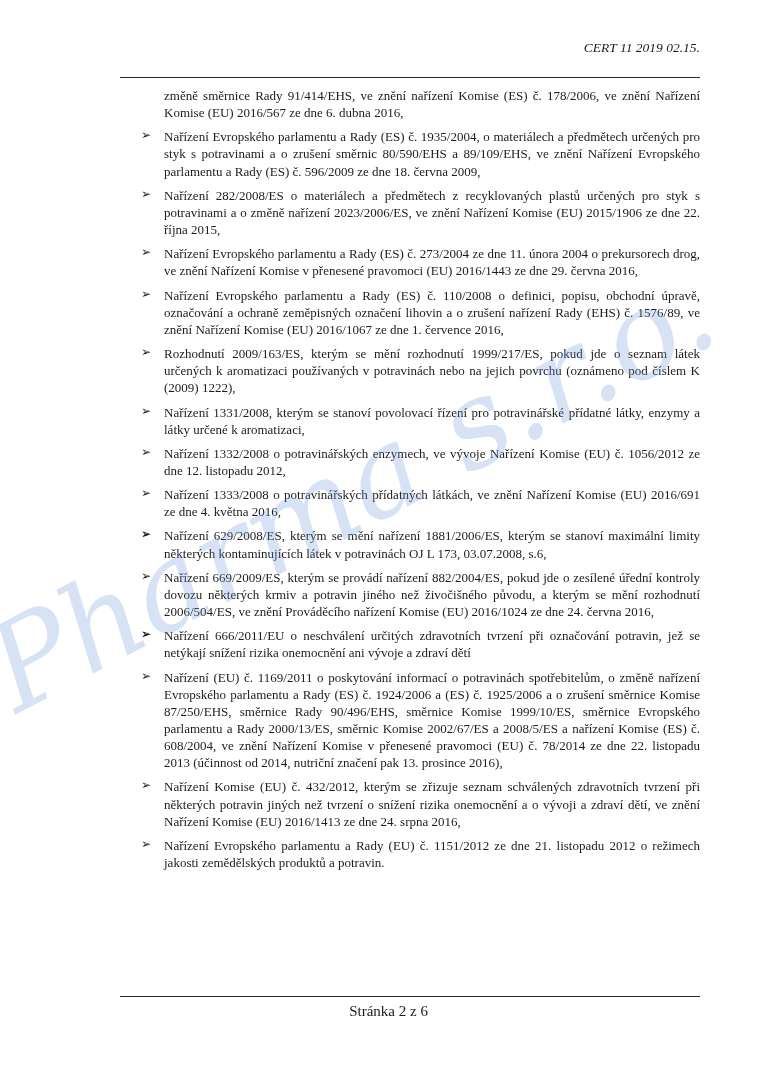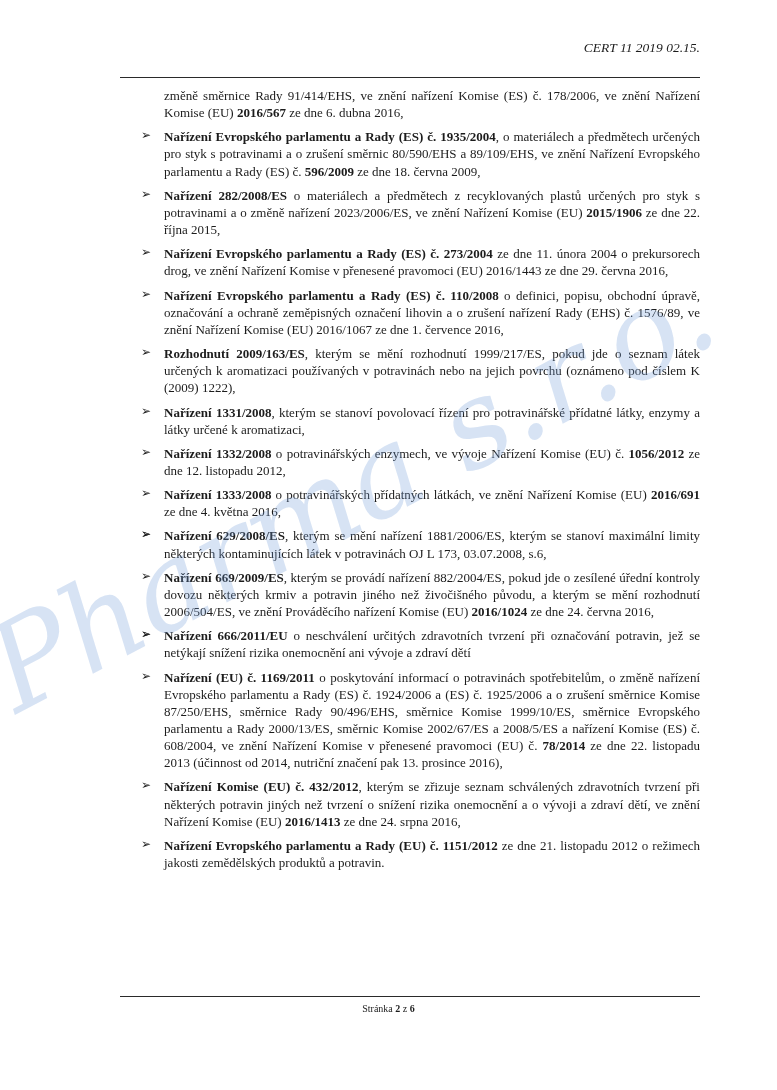--- a/index.html
+++ b/index.html
@@ -40,32 +40,32 @@
     position: relative;
     padding-left: 41px;
     margin-bottom: 7px;
     text-align: justify;
   }
   li.reg-item .bullet {
     position: absolute;
     left: 18px; top: 0;
     font-size: 12px;
   }
-  b { font-weight: bold; }
+  b { font-weight: normal; }
 
   .footer-rule {
     position: absolute;
     top: 996px; left: 120px; width: 580px;
     border-top: 1.6px solid #2a2a2a;
   }
   .footer-text {
     position: absolute;
     top: 1003px; left: 0; width: 777px;
     text-align: center;
-    font-size: 10px;
+    font-size: 15px;
   }
 
   .watermark {
     position: absolute;
     left: -10px; top: 580px;
     width: 950px;
     font-size: 120px;
     font-style: italic;
     font-family: "DejaVu Serif", serif;
     color: rgba(110, 155, 215, 0.28);

